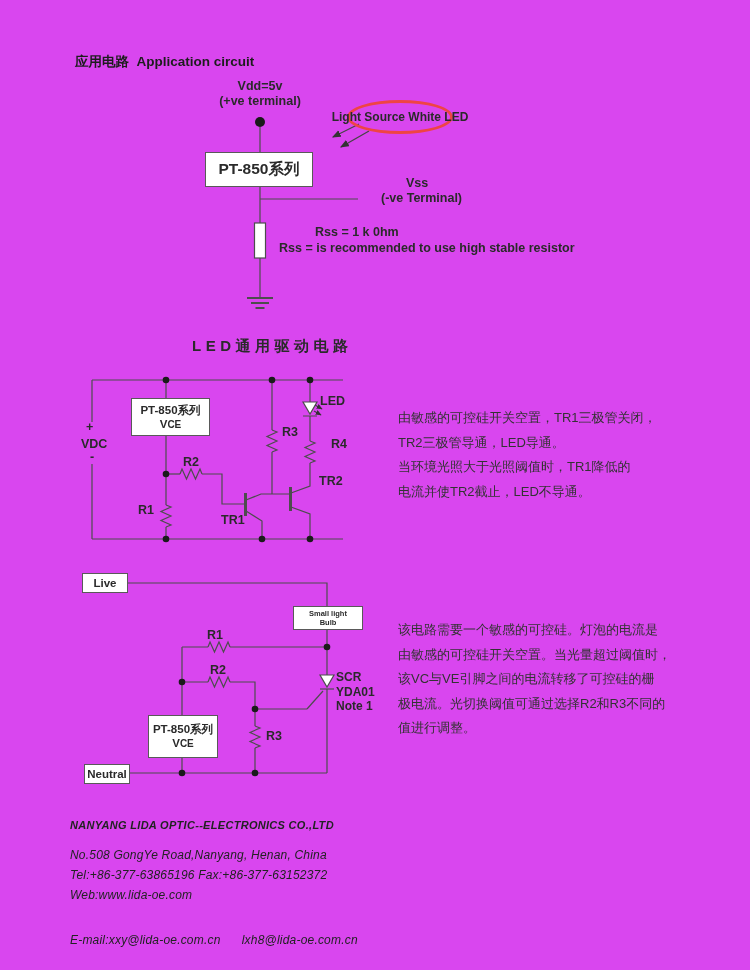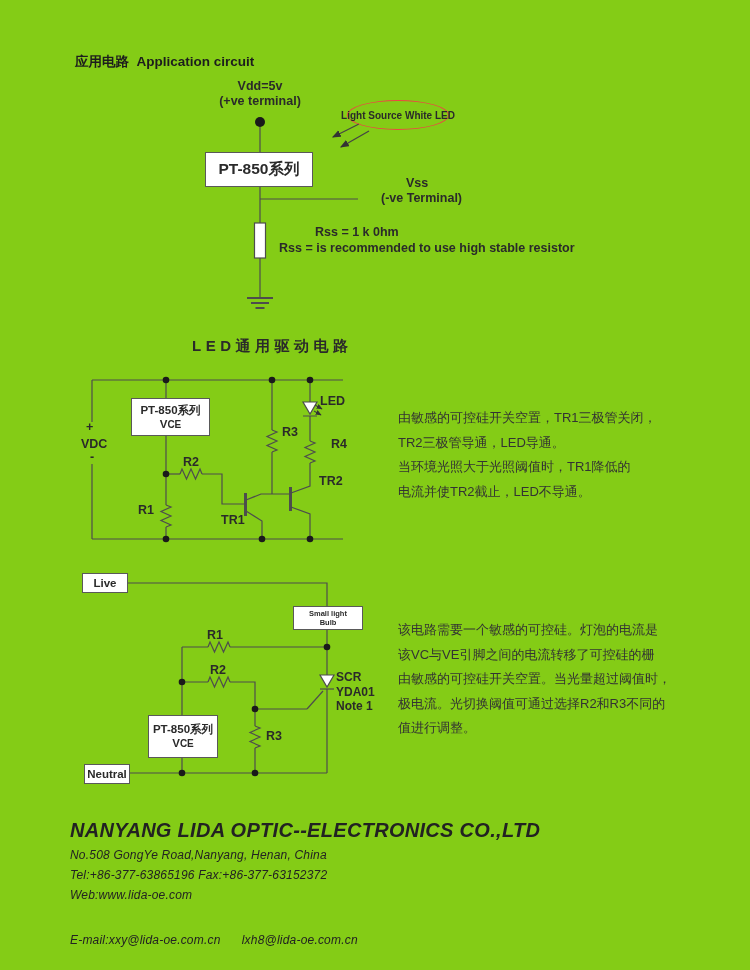--- a/index.html
+++ b/index.html
@@ -1,30 +1,30 @@
 <!DOCTYPE html>
 <html><head>
 <meta charset="utf-8">
 <style>
   html,body{margin:0;padding:0;background:#ffffff;}
-  #page{position:relative;width:750px;height:970px;background:#84cc16;overflow:hidden;
+  #page{position:relative;width:750px;height:970px;background:#d946ef;overflow:hidden;
         font-family:"Liberation Sans",sans-serif;color:#2a2a2a;}
   svg{position:absolute;left:0;top:0;}
   .clabel{position:absolute;font-size:12.5px;font-weight:600;color:#2a2a2a;white-space:nowrap;}
   .cbox{position:absolute;border:1.4px solid #595959;background:#fff;display:flex;
         flex-direction:column;align-items:center;justify-content:center;text-align:right;
         color:#2a2a2a;font-weight:600;}
   .sub{font-size:10px;font-weight:600;}
   .desc{position:absolute;font-size:13px;font-weight:400;color:#333;line-height:24.5px;white-space:nowrap;}
-  .ellipse{position:absolute;border:1px solid #ef4444;border-radius:50%;display:flex;
-           align-items:center;justify-content:center;font-size:10px;font-weight:600;white-space:nowrap;}
+  .ellipse{position:absolute;border:3px solid #ef4444;border-radius:50%;display:flex;
+           align-items:center;justify-content:center;font-size:12px;font-weight:600;white-space:nowrap;}
   .title{position:absolute;font-size:13.5px;font-weight:700;color:#1d1d1d;white-space:nowrap;}
   .h2{position:absolute;font-size:15px;font-weight:600;letter-spacing:4.5px;color:#2a2a2a;white-space:nowrap;margin-top:7px;}
   .foot{position:absolute;left:70px;font-style:italic;color:#222;white-space:pre;}
-  .foot.company{font-size:20px;font-weight:700;letter-spacing:.3px;}
+  .foot.company{font-size:11px;font-weight:700;letter-spacing:.3px;}
   .foot.line{font-size:12px;font-weight:500;letter-spacing:.2px;}
 </style>
 </head>
 <body>
 
 <div id="page">
 
   <svg width="750" height="970" viewBox="0 0 750 970">
     <defs>
       <marker id="ah" markerWidth="9" markerHeight="8" refX="6.5" refY="3" orient="auto">
@@ -147,22 +147,22 @@
     <div>YDA01</div>
     <div>Note 1</div>
   </div>
   <div class="cbox" style="left:148px;top:715px;width:68px;height:41px;font-size:11.5px;line-height:14px;">
     <div>PT-850系列</div>
     <div><span>V</span><span class="sub">CE</span></div>
   </div>
   <div class="cbox" style="left:84px;top:764px;width:44px;height:18px;font-size:11.5px;">Neutral</div>
   <div class="desc" style="left:398px;top:618px;">
     <div>该电路需要一个敏感的可控硅。灯泡的电流是</div>
+    <div>由敏感的可控硅开关空置。当光量超过阈值时，</div>
     <div>该VC与VE引脚之间的电流转移了可控硅的栅</div>
-    <div>由敏感的可控硅开关空置。当光量超过阈值时，</div>
     <div>极电流。光切换阈值可通过选择R2和R3不同的</div>
     <div>值进行调整。</div>
   </div>
 
   <div class="foot company" style="top:819px;">NANYANG LIDA OPTIC--ELECTRONICS CO.,LTD</div>
   <div class="foot line" style="top:848px;">No.508 GongYe Road,Nanyang, Henan, China</div>
   <div class="foot line" style="top:868px;">Tel:+86-377-63865196 Fax:+86-377-63152372</div>
   <div class="foot line" style="top:888px;">Web:www.lida-oe.com</div>
   <div class="foot line" style="top:933px;">E-mail:xxy@lida-oe.com.cn      lxh8@lida-oe.com.cn</div>
 

